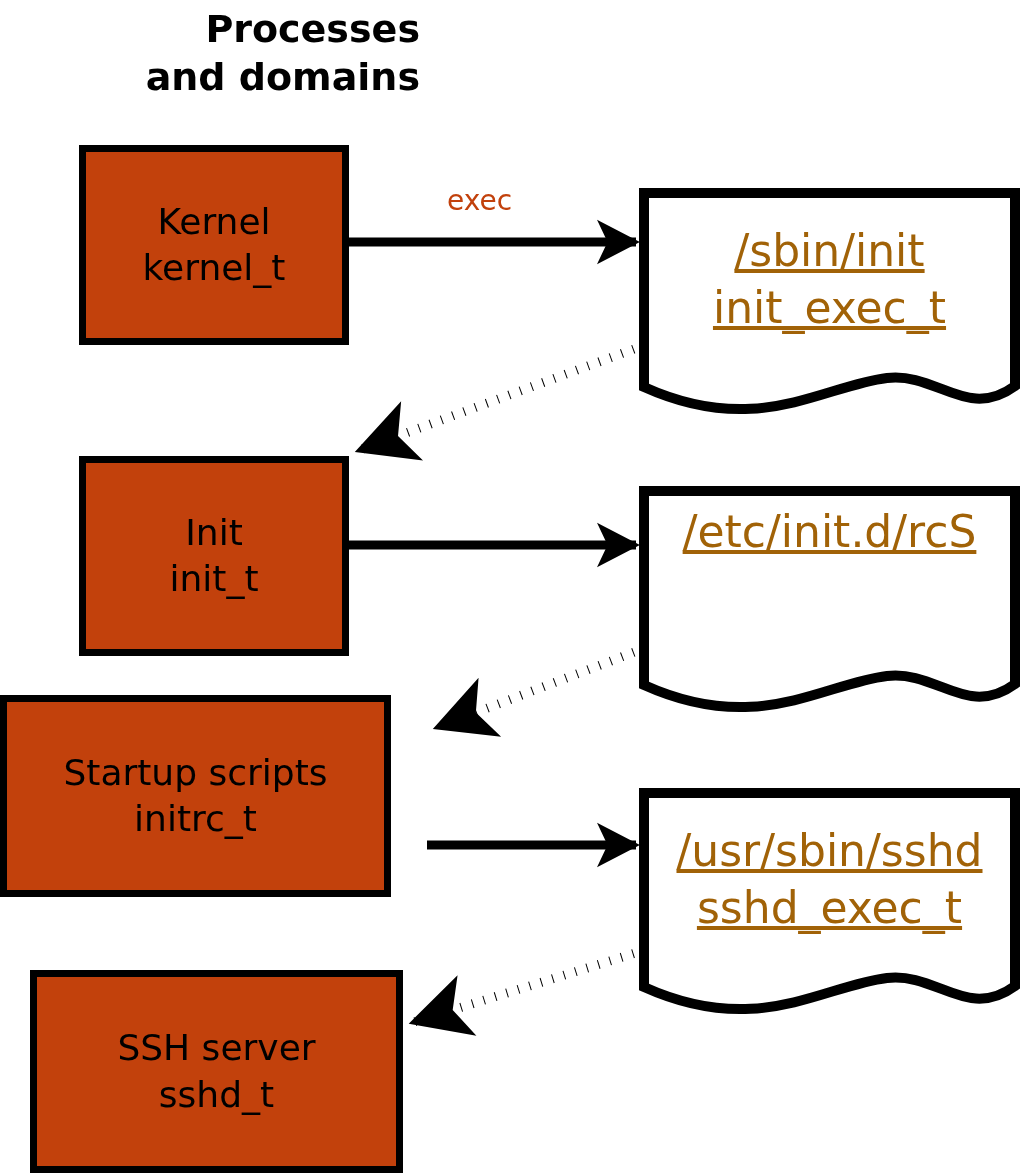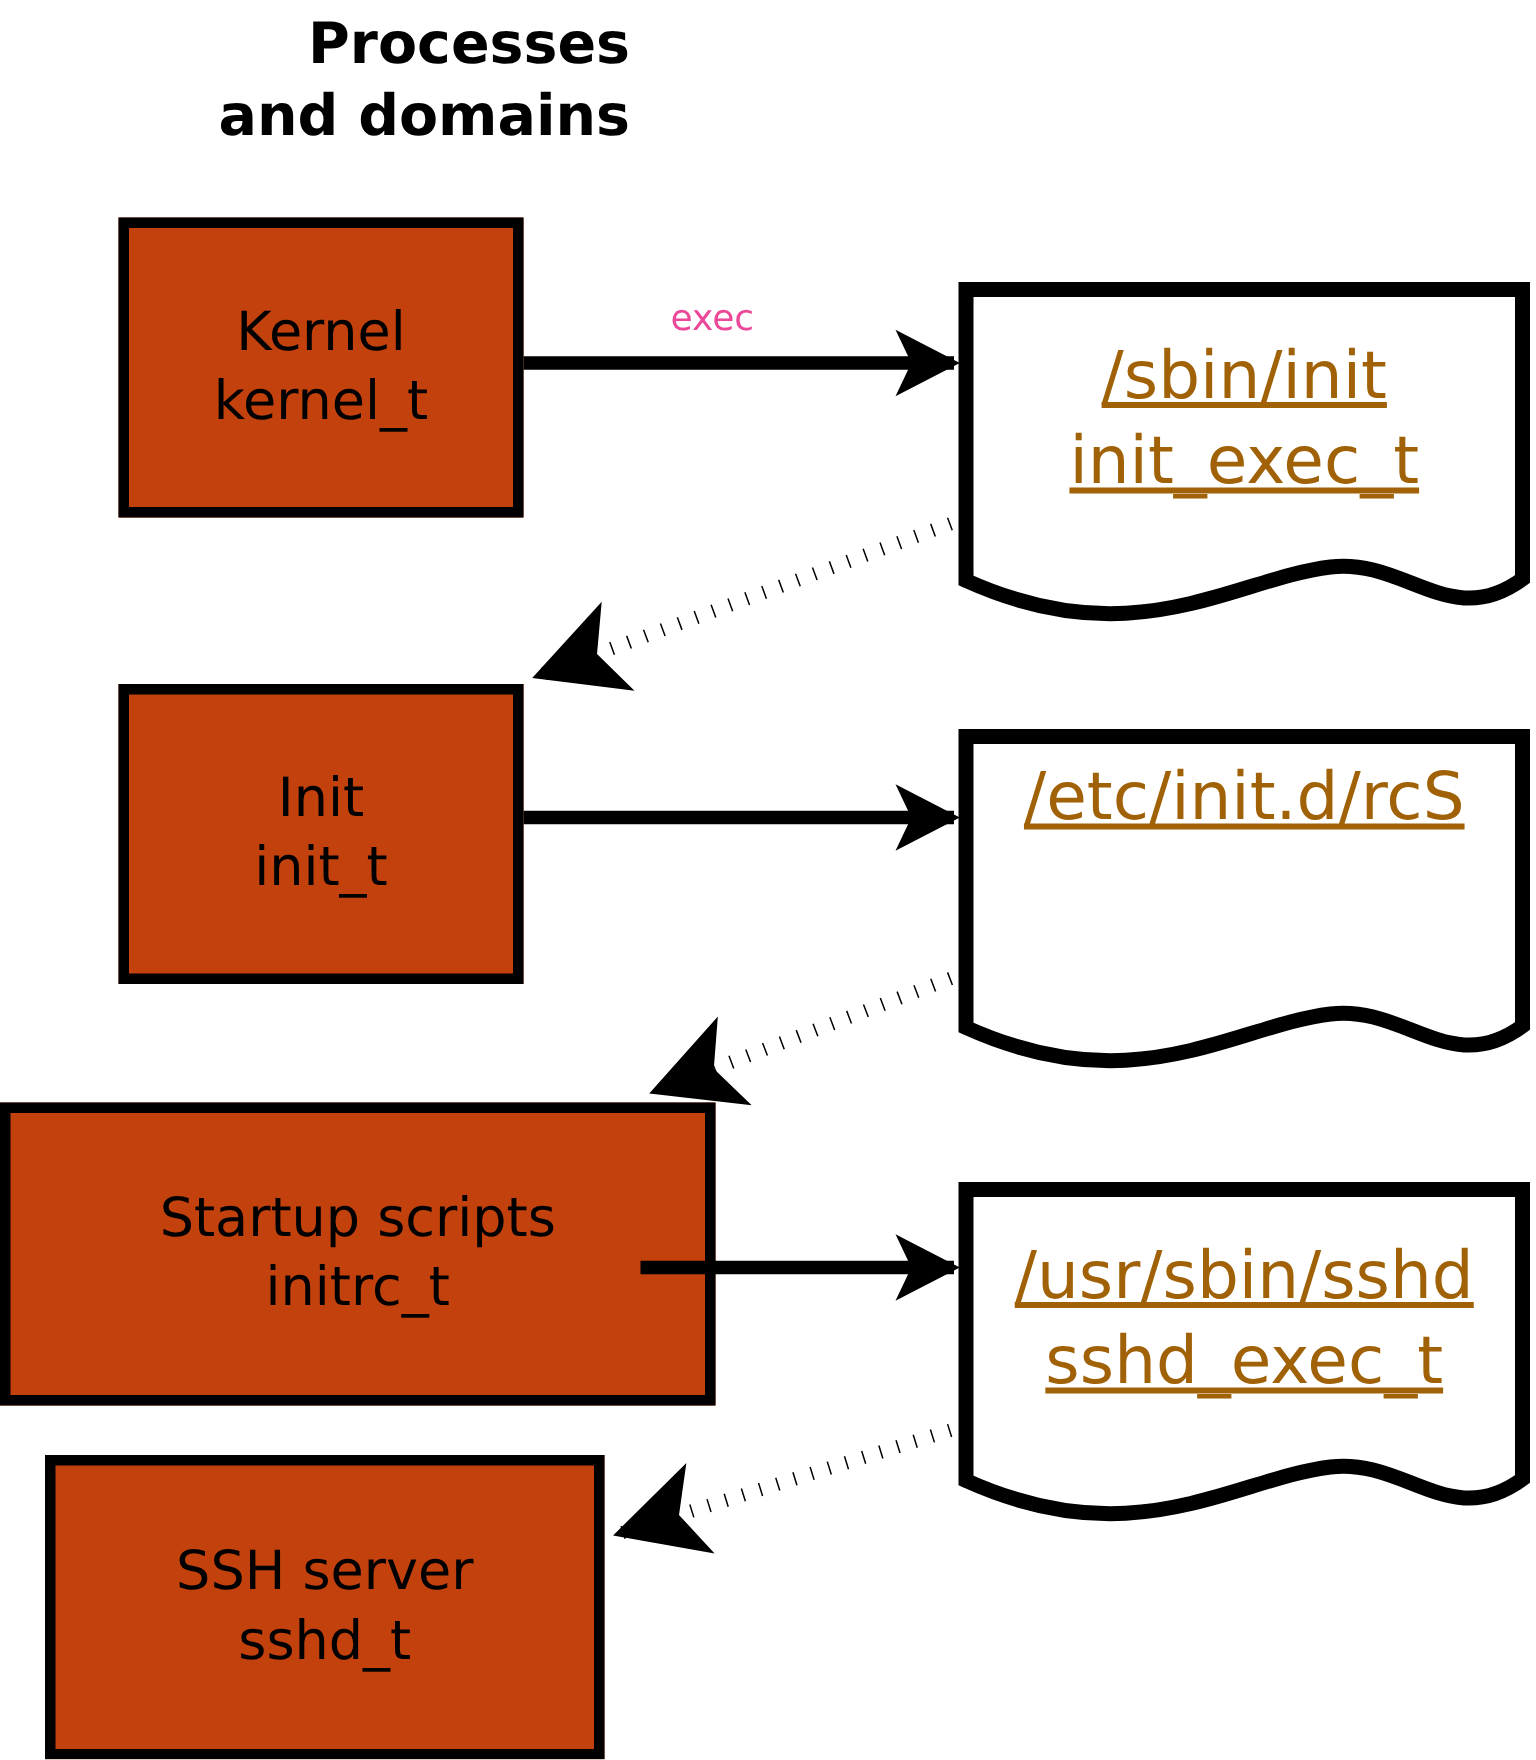--- a/index.html
+++ b/index.html
@@ -58,45 +58,44 @@
   .doc-label .l1, .doc-label .l2 { display: block; white-space: nowrap; }
 
   .edge-layer {
     position: absolute;
     left: 0; top: 0;
     width: 1024px; height: 1173px;
     pointer-events: none;
   }
   .edge-label {
     position: absolute;
-    font-size: 24px;
-    color: #ec4899;
+    font-size: 28px;
+    color: #c2410c;
     white-space: nowrap;
-    margin-top: 14px;
   }
 </style>
 </head>
 <body>
 
 <div id="canvas">
 
   <div class="col-header" id="header-left">Processes
 and domains</div>
 
   <div class="proc-box" style="left:79px; top:145px; width:270px; height:200px;">
     <span class="l1">Kernel</span>
     <span class="l2">kernel_t</span>
   </div>
 
   <div class="proc-box" style="left:79px; top:420px; width:270px; height:200px;margin-top:36px;">
     <span class="l1">Init</span>
     <span class="l2">init_t</span>
   </div>
 
-  <div class="proc-box" style="left:0px; top:695px; width:477px; height:202px;margin-top:40px;">
+  <div class="proc-box" style="left:0px; top:695px; width:391px; height:202px;">
     <span class="l1">Startup scripts</span>
     <span class="l2">initrc_t</span>
   </div>
 
   <div class="proc-box" style="left:30px; top:970px; width:373px; height:203px;">
     <span class="l1">SSH server</span>
     <span class="l2">sshd_t</span>
   </div>
 
   <div class="doc-shape" style="left:637px; top:186px;">

